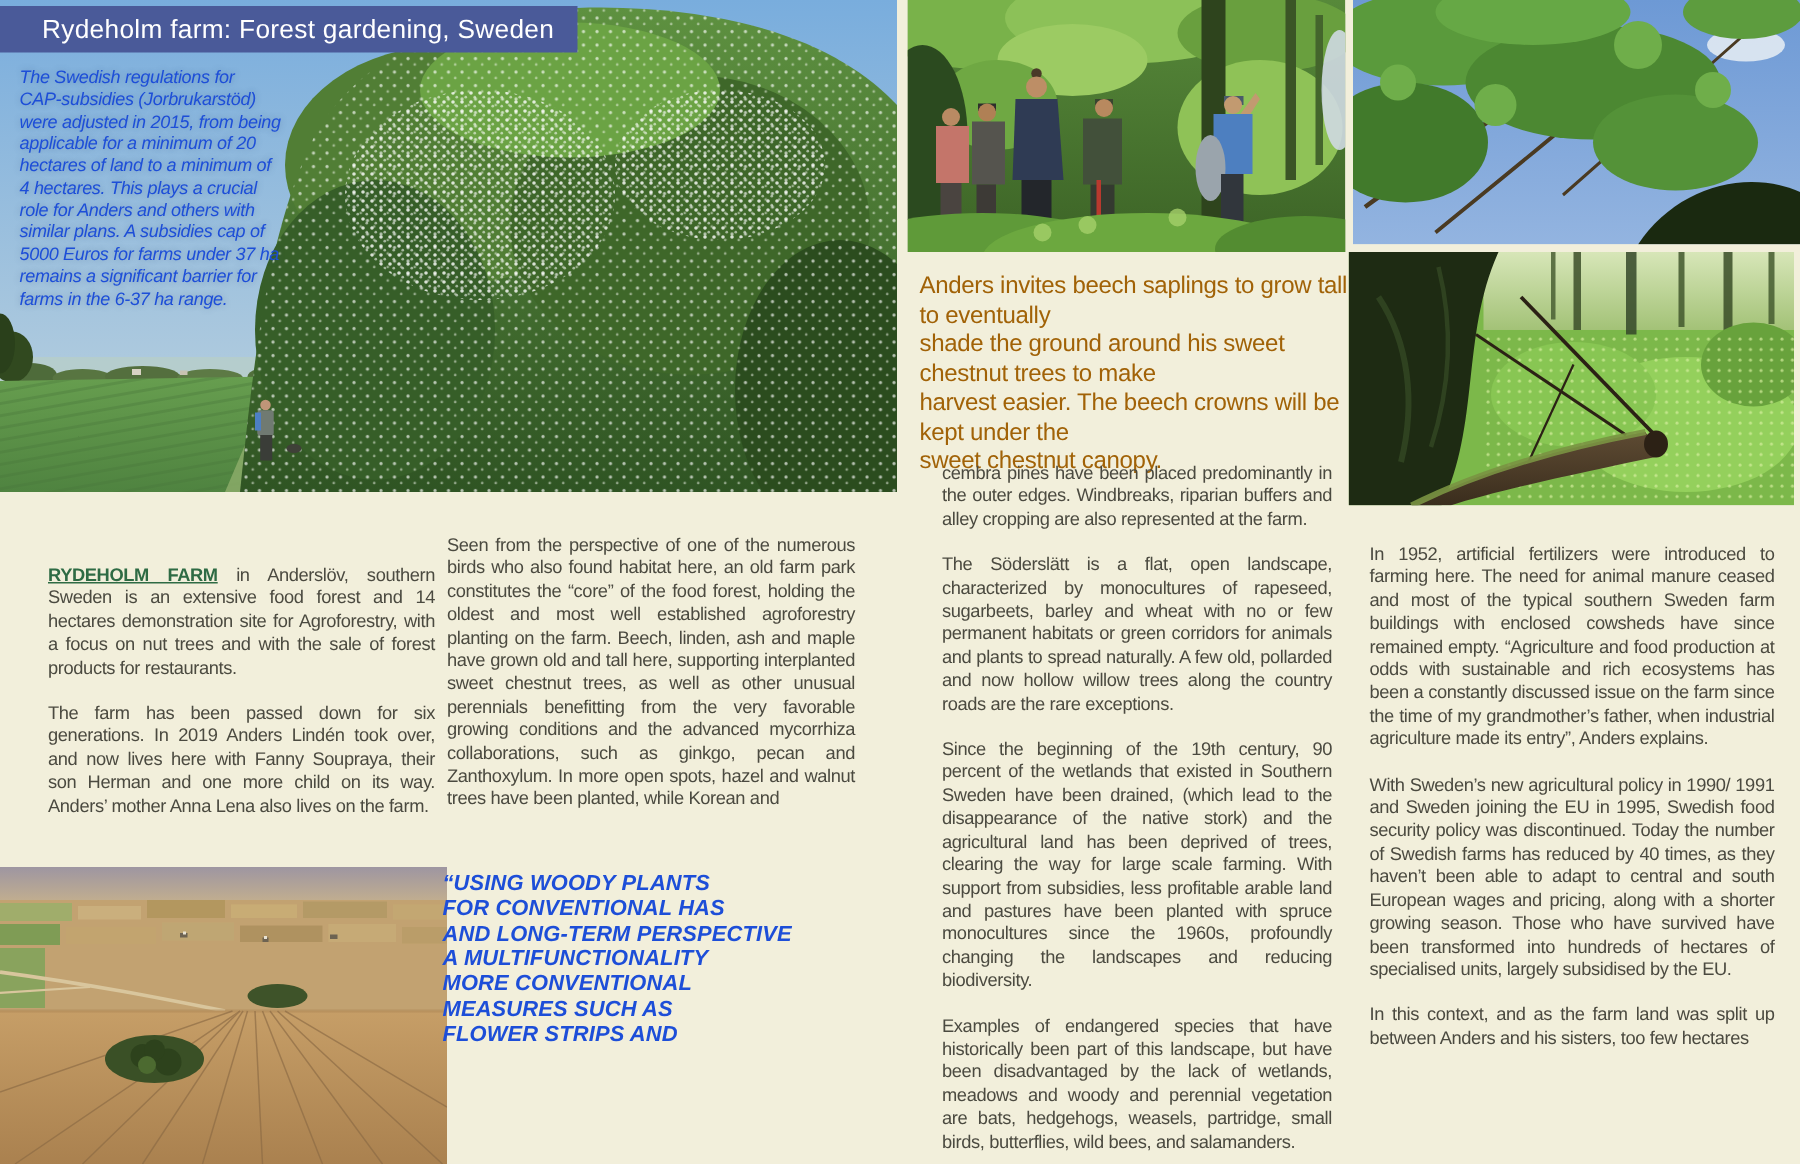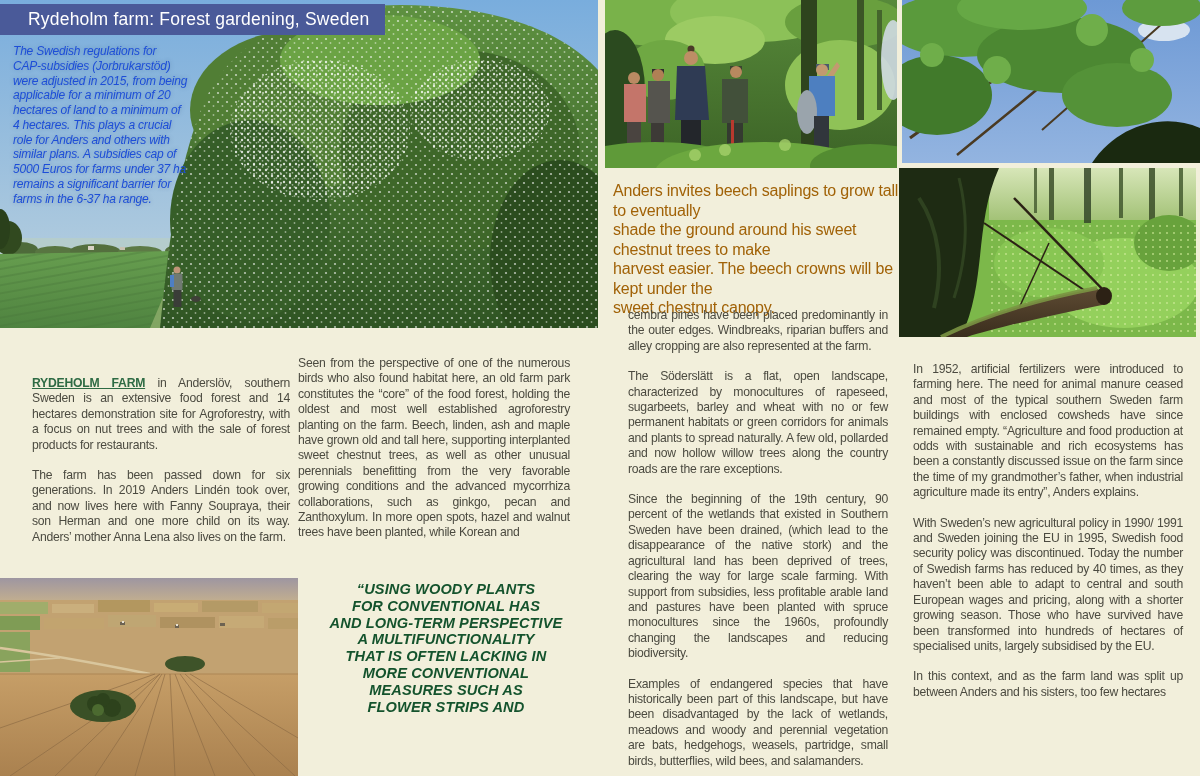--- a/index.html
+++ b/index.html
@@ -15,21 +15,21 @@
   .caption{position:absolute;left:613px;top:181px;width:300px;color:#a16207;
         font-size:16px;line-height:1.22;letter-spacing:-.2px;white-space:pre-line;}
   .col{position:absolute;color:#4b4a40;font-size:12.2px;line-height:15.4px;
         letter-spacing:-.25px;text-align:justify;}
   .col p{margin:0 0 15px 0;}
   .col1{left:32px;top:352px;width:258px;margin-top:24px;}
   .col2{left:298px;top:356px;width:272px;}
   .col3{left:628px;top:268px;width:260px;margin-top:40px;}
   .col4{left:913px;top:362px;width:270px;}
   .lead{color:#2e6b44;font-weight:bold;text-decoration:underline;}
-  .quote{position:absolute;left:295px;top:581px;width:302px;text-align:center;color:#14532d;
+  .quote{position:absolute;left:295px;top:581px;width:302px;color:#1d4ed8;
         font-weight:bold;font-style:italic;font-size:14.6px;line-height:16.8px;letter-spacing:.1px;}
   .quote .attr{font-size:10.5px;font-weight:bold;margin-left:5px;letter-spacing:0;}
   .left-photo{left:0;top:0;width:598px;height:328px;}
   .people-photo{left:605px;top:0;width:292px;height:168px;}
   .branches-photo{left:902px;top:0;width:298px;height:163px;}
   .log-photo{left:899px;top:168px;width:297px;height:169px;}
   .aerial-photo{left:0;top:578px;width:298px;height:198px;}
 </style>
 </head>
 <body>
@@ -322,19 +322,18 @@
     <p>In 1952, artificial fertilizers were introduced to farming here. The need for animal manure ceased and most of the typical southern Sweden farm buildings with enclosed cowsheds have since remained empty. “Agriculture and food production at odds with sustainable and rich ecosystems has been a constantly discussed issue on the farm since the time of my grandmother’s father, when industrial agriculture made its entry”, Anders explains.</p>
     <p>With Sweden’s new agricultural policy in 1990/ 1991 and Sweden joining the EU in 1995, Swedish food security policy was discontinued. Today the number of Swedish farms has reduced by 40 times, as they haven’t been able to adapt to central and south European wages and pricing, along with a shorter growing season. Those who have survived have been transformed into hundreds of hectares of specialised units, largely subsidised by the EU.</p>
     <p>In this context, and as the farm land was split up between Anders and his sisters, too few hectares</p>
   </div>
 
   <div class="quote">
     <div>“USING WOODY PLANTS</div>
     <div>FOR CONVENTIONAL HAS</div>
     <div>AND LONG-TERM PERSPECTIVE</div>
     <div>A MULTIFUNCTIONALITY</div>
-    <div>THAT IS OFTEN LACKING IN</div>
     <div>MORE CONVENTIONAL</div>
     <div>MEASURES SUCH AS</div>
     <div>FLOWER STRIPS AND</div>
   </div>
 
 </div>
 
 </body></html>

